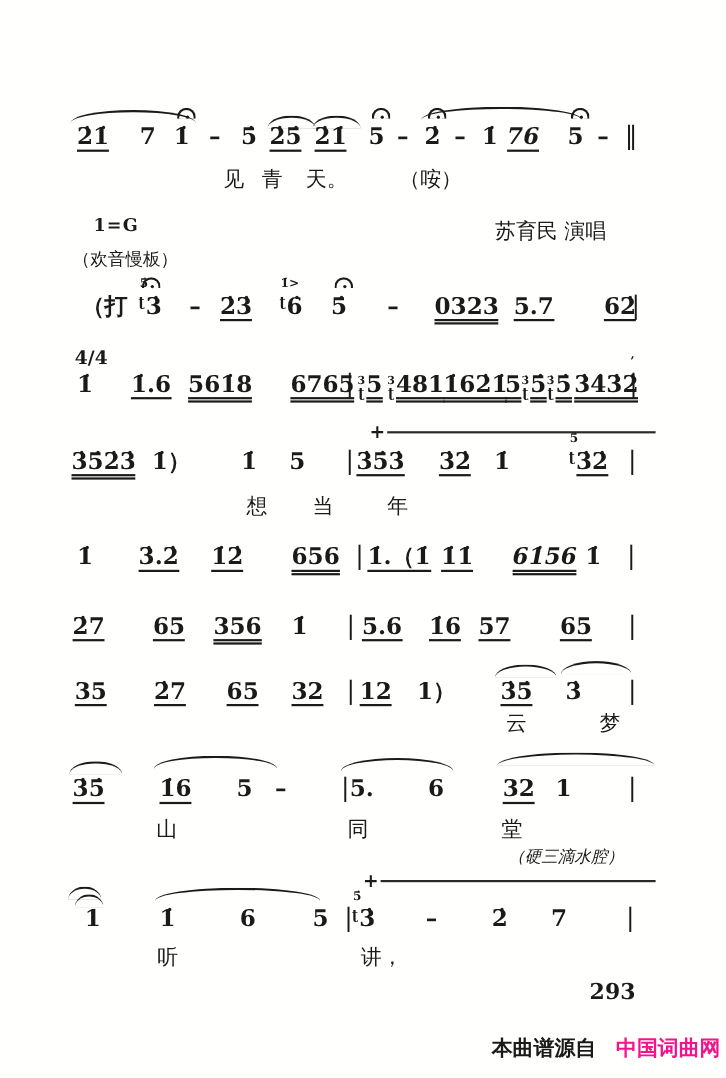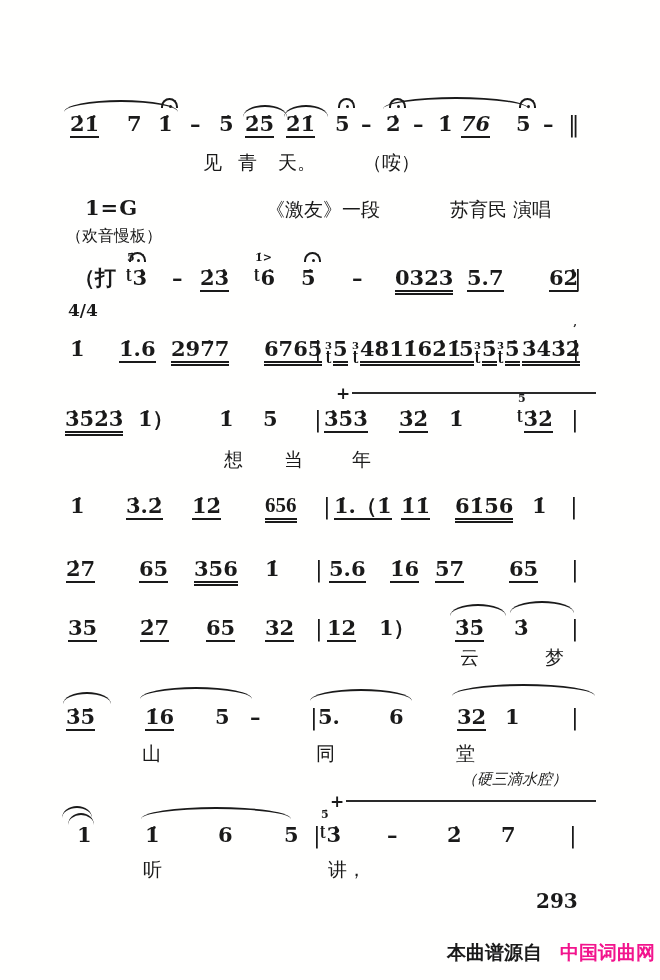--- a/index.html
+++ b/index.html
@@ -22,37 +22,36 @@
        border:2px solid #1a1a1a;border-bottom:none;border-radius:13px 13px 0 0;}
   .fer::after{content:"";position:absolute;left:50%;bottom:0;width:3px;height:3px;margin-left:-1px;
        background:#1a1a1a;border-radius:50%;}
   .arc{position:absolute;height:10px;border-top:2px solid #1a1a1a;
        border-radius:50% 50% 0 0 / 100% 100% 0 0;}
   .plus{position:absolute;font-weight:700;font-size:17px;font-family:"DejaVu Serif",serif;}
   .plus .pl-line{position:absolute;top:9px;border-top:2px solid #2a2a2a;}
   .txt{position:absolute;font-family:"DejaVu Serif",serif;font-size:19px;white-space:nowrap;}
   .txt.small{font-size:15px;}
   
-  .hdr-key{position:absolute;left:85px;top:195px;font-size:21px;font-weight:700;letter-spacing:1px;}
+  .hdr-key{position:absolute;left:85px;top:195px;font-size:16px;font-weight:700;letter-spacing:1px;}
   .hdr-title{position:absolute;left:266px;top:197px;font-size:19px;}
   .hdr-perf{position:absolute;left:450px;top:197px;font-size:19px;}
   .hdr-tempo{position:absolute;left:66px;top:226px;font-size:16px;}
-  .hdr-meter{position:absolute;left:68px;top:300px;font-size:17px;font-weight:700;}
+  .hdr-meter{position:absolute;left:68px;top:316px;font-size:17px;font-weight:700;}
   .pageno{position:absolute;left:536px;top:889px;font-size:20px;font-weight:700;}
   .footer{position:absolute;left:0;top:940px;width:655px;text-align:right;
           font-family:"Liberation Sans",sans-serif;font-size:19px;font-weight:700;}
   .footer .site{margin-left:18px;}
 </style>
 </head>
 <body>
 
 <div id="page">
 
   <div class="hdr-key">1=G</div>
-  <div class="hdr-title">《激友》一段</div>
   <div class="hdr-perf">苏育民 演唱</div>
   <div class="hdr-tempo">（欢音慢板）</div>
   <div class="hdr-meter">4/4</div>
 
   <div id="score">
       <div class="tok" style="left: 70px; top: 113px;"><span class="main ul1">2̇1̇</span></div>
       <div class="tok" style="left: 127px; top: 113px;"><span class="main">7</span></div>
       <div class="tok" style="left: 158px; top: 113px;"><span class="main">1̇</span><div class="fer"></div></div>
       <div class="tok" style="left: 190px; top: 113px;"><span class="main">–</span></div>
       <div class="tok" style="left: 219px; top: 113px;"><span class="main">5̇</span></div>
@@ -73,21 +72,21 @@
       <div class="tok" style="left: 200px; top: 267px;"><span class="main ul1">2̇3̇</span></div>
       <div class="tok" style="left: 254px; top: 267px;"><span class="pre">ʈ</span><span class="main">6̇</span><span class="top">1̇&gt;</span></div>
       <div class="tok" style="left: 301px; top: 267px;"><span class="main">5̇</span><div class="fer"></div></div>
       <div class="tok" style="left: 352px; top: 267px;"><span class="main">–</span></div>
       <div class="tok" style="left: 395px; top: 267px;"><span class="main ul2">0323</span></div>
       <div class="tok" style="left: 467px; top: 267px;"><span class="main ul1">5.7</span></div>
       <div class="tok" style="left: 522px; top: 267px; margin-left: 27px;"><span class="main ul1">62̇</span></div>
       <div class="tok bar" style="left: 574px; top: 267px;"><span class="main">|</span></div>
       <div class="tok" style="left: 70px; top: 338px;"><span class="main">1̇</span></div>
       <div class="tok" style="left: 119px; top: 338px;"><span class="main ul1">1̇.6</span></div>
-      <div class="tok" style="left: 171px; top: 338px;"><span class="main ul2">297̇7</span></div>
+      <div class="tok" style="left: 171px; top: 338px;"><span class="main ul2">561̇8</span></div>
       <div class="tok" style="left: 264px; top: 338px;"><span class="main ul2">6765</span></div>
       <div class="tok bar" style="left: 314px; top: 338px;"><span class="main">|</span></div>
       <div class="tok" style="left: 325px; top: 338px;"><span class="pre">
           <span class="pt">3</span>
           <span>ʈ</span>
         </span><span class="main ul2">5</span></div>
       <div class="tok" style="left: 352px; top: 338px;"><span class="pre">
           <span class="pt">3</span>
           <span>ʈ</span>
         </span><span class="main ul2">481</span></div>
@@ -109,25 +108,25 @@
       <div class="tok" style="left: 263px; top: 408px;"><span class="main">5</span></div>
       <div class="tok bar" style="left: 314px; top: 408px;"><span class="main">|</span></div>
       <div class="tok" style="left: 324px; top: 408px;"><span class="main ul1">3̇5̇3̇</span></div>
       <div class="tok" style="left: 399px; top: 408px;"><span class="main ul1">3̇2̇</span></div>
       <div class="tok" style="left: 449px; top: 408px;"><span class="main">1̇</span></div>
       <div class="tok" style="left: 517px; top: 408px;"><span class="pre">ʈ</span><span class="main ul1">3̇2̇</span><span class="top">5̇</span></div>
       <div class="tok bar" style="left: 571px; top: 408px;"><span class="main">|</span></div>
       <div class="tok" style="left: 70px; top: 495px;"><span class="main">1̇</span></div>
       <div class="tok" style="left: 126px; top: 495px;"><span class="main ul1">3̇.2̇</span></div>
       <div class="tok" style="left: 192px; top: 495px;"><span class="main ul1">1̇2̇</span></div>
-      <div class="tok" style="left: 265px; top: 495px; font-family: Liberation Serif, serif;"><span class="main ul2">656</span></div>
+      <div class="tok" style="left: 265px; top: 495px;"><span class="main ul2">656</span></div>
       <div class="tok bar" style="left: 323px; top: 495px;"><span class="main">|</span></div>
       <div class="tok" style="left: 334px; top: 495px;"><span class="main ul1">1̇.（1̇</span></div>
       <div class="tok" style="left: 401px; top: 495px;"><span class="main ul1">1̇1̇</span></div>
-      <div class="tok" style="left: 455px; top: 495px;"><span class="main ul2">61̇56</span></div>
+      <div class="tok" style="left: 466px; top: 495px; font-style: italic;"><span class="main ul2">61̇56</span></div>
       <div class="tok" style="left: 532px; top: 495px;"><span class="main">1̇</span></div>
       <div class="tok bar" style="left: 570px; top: 495px;"><span class="main">|</span></div>
       <div class="tok" style="left: 66px; top: 558px;"><span class="main ul1">2̇7</span></div>
       <div class="tok" style="left: 139px; top: 558px;"><span class="main ul1">65</span></div>
       <div class="tok" style="left: 194px; top: 558px;"><span class="main ul2">356</span></div>
       <div class="tok" style="left: 265px; top: 558px;"><span class="main">1̇</span></div>
       <div class="tok bar" style="left: 315px; top: 558px;"><span class="main">|</span></div>
       <div class="tok" style="left: 329px; top: 558px;"><span class="main ul1">5.6</span></div>
       <div class="tok" style="left: 390px; top: 558px;"><span class="main ul1">1̇6</span></div>
       <div class="tok" style="left: 435px; top: 558px;"><span class="main ul1">57</span></div>

